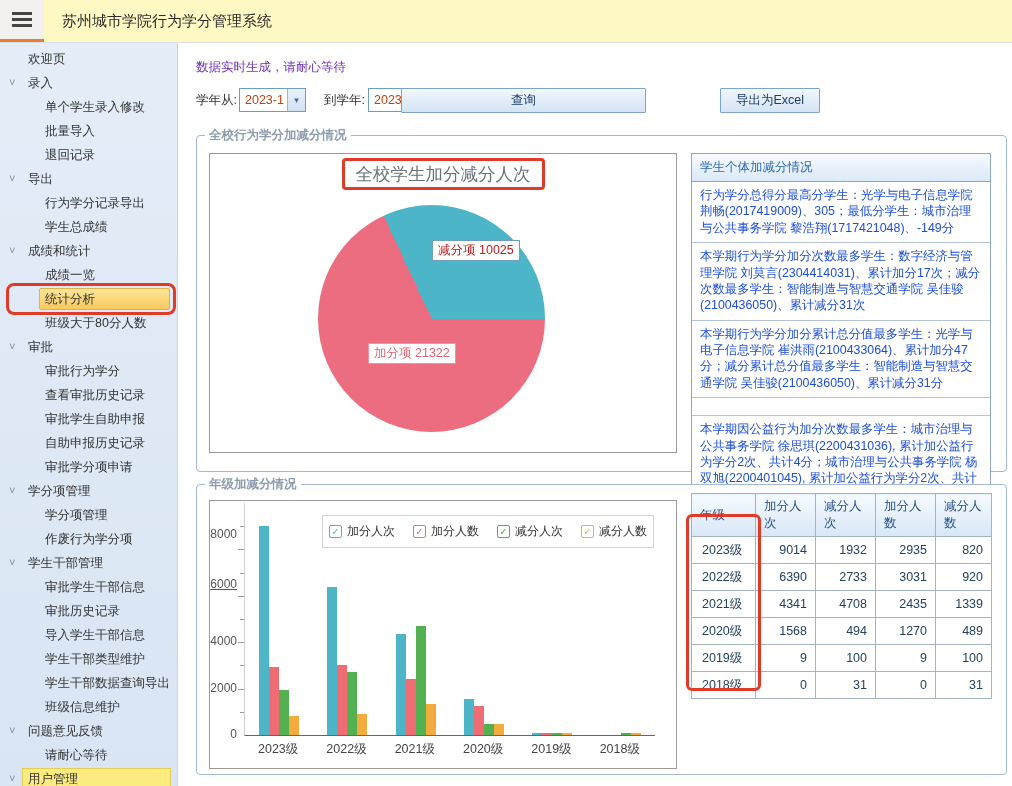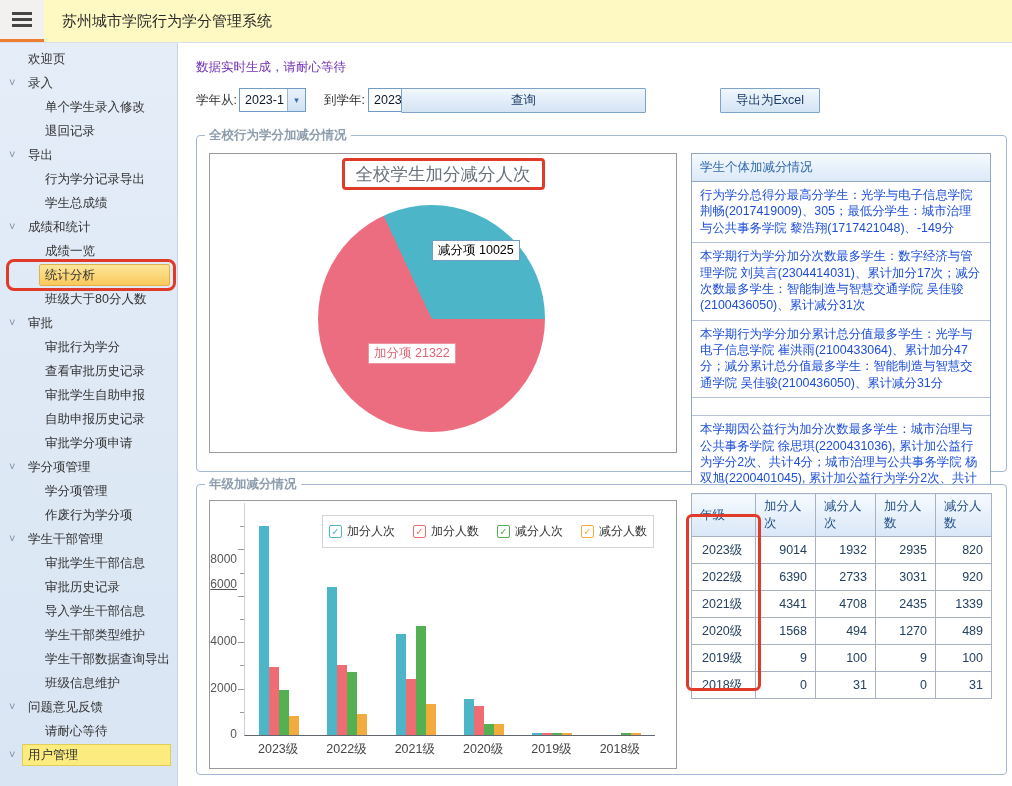--- a/index.html
+++ b/index.html
@@ -26,37 +26,37 @@
     background:linear-gradient(#fde69a,#f9c95c);border:1px solid #e4b04a;border-radius:2px;box-sizing:border-box;}
   .nav-item.selected::after{content:"";position:absolute;left:6px;right:1px;top:-4px;bottom:-4px;z-index:3;
     border:3px solid #e03a28;border-radius:8px;pointer-events:none;}
   .nav-item.hl-yellow::before{content:"";position:absolute;left:22px;right:6px;top:1px;bottom:1px;z-index:1;
     background:#fcec7f;border:1px solid #e2cd55;box-sizing:border-box;}
   
   .main{position:absolute;left:178px;top:42px;right:0;bottom:0;background:#fff;}
   .status{position:absolute;left:18px;top:17px;color:#6f2fb3;font-size:12.5px;}
   .tb-label{position:absolute;top:50px;font-size:12.5px;color:#333;}
   .select{position:absolute;top:46px;width:67px;height:24px;box-sizing:border-box;border:1px solid #6f9cc6;background:#fff;display:flex;cursor:pointer;}
-  .select .val{flex:1;font-size:12.5px;color:#0f172a;line-height:22px;padding-left:5px;}
+  .select .val{flex:1;font-size:12.5px;color:#c2410c;line-height:22px;padding-left:5px;}
   .select .arrow{width:17px;border-left:1px solid #9ab7d6;background:linear-gradient(#eaf2fb,#d0e1f3);
     color:#3d6da8;font-size:9px;line-height:22px;text-align:center;}
   .btn{position:absolute;top:46px;height:25px;box-sizing:border-box;border:1px solid #7ea3c9;
     background:linear-gradient(#f2f8fd,#e3eef9 45%,#d5e4f3);color:#1c3c68;font-size:12.5px;
     text-align:center;line-height:23px;cursor:pointer;border-radius:1px;}
   
   .fieldset{position:absolute;left:18px;width:811px;box-sizing:border-box;border:1px solid #a3b8d3;border-radius:4px;background:#fff;}
   .fieldset>.lg{position:absolute;top:-9px;left:8px;background:#fff;padding:0 4px;font-weight:bold;font-size:12.5px;color:#8d9dae;}
   
   .chartbox{position:absolute;left:12px;top:17px;width:468px;height:300px;box-sizing:border-box;border:1px solid #9a9a9a;background:#fff;}
   .pietitle-row{position:absolute;left:0;right:0;top:4px;text-align:center;}
   .annot-red{display:inline-block;border:3px solid #e03a28;border-radius:4px;padding:1px 11px;}
   .pietitle{font-size:17.5px;color:#69727b;}
   .pie{position:absolute;left:108px;top:51px;width:227px;height:227px;border-radius:50%;}
   .pielabel{position:absolute;background:#fff;font-size:12.5px;padding:1px 5px;white-space:nowrap;}
-  .pl-sub{left:222px;top:86px;border:1px solid #6f9ec4;color:#000000;}
+  .pl-sub{left:222px;top:86px;border:1px solid #6f9ec4;color:#b91c1c;}
   .pl-add{left:158px;top:189px;border:1px solid #ef93a0;color:#e16274;}
   
   .infopanel{position:absolute;left:494px;top:17px;width:300px;box-sizing:border-box;border:1px solid #91a6c2;background:#fff;}
   .infopanel .ph{background:linear-gradient(#f5faff,#dbe9f7);color:#2e68ae;font-size:12.5px;padding:5px 8px;border-bottom:1px solid #91a6c2;}
   .inforow{font-size:12.4px;color:#1d4ed8;line-height:1.32;padding:5px 8px 6px;border-bottom:1px solid #b6c3d6;}
   .inforow:last-child{border-bottom:none;}
   .inforow.empty{min-height:13px;padding:2px 8px;}
   
   .barbox{position:absolute;left:12px;top:15px;width:468px;height:269px;box-sizing:border-box;border:1px solid #9a9a9a;background:#fff;}
   .bar-legend{position:absolute;left:112px;top:14px;width:332px;height:33px;box-sizing:border-box;border:1px solid #d4d4d4;
@@ -91,20 +91,21 @@
       <i></i>
       <i></i>
     </div>
   <div class="app-title">苏州城市学院行为学分管理系统</div>
 </div>
 
 <div class="sidebar">
     <div class="nav-item"><span class="lbl">欢迎页</span></div>
     <div class="nav-item"><span class="chev">˅</span><span class="lbl">录入</span></div>
     <div class="nav-item child"><span class="lbl">单个学生录入修改</span></div>
+    <div class="nav-item child"><span class="lbl">批量导入</span></div>
     <div class="nav-item child"><span class="lbl">退回记录</span></div>
     <div class="nav-item"><span class="chev">˅</span><span class="lbl">导出</span></div>
     <div class="nav-item child"><span class="lbl">行为学分记录导出</span></div>
     <div class="nav-item child"><span class="lbl">学生总成绩</span></div>
     <div class="nav-item"><span class="chev">˅</span><span class="lbl">成绩和统计</span></div>
     <div class="nav-item child"><span class="lbl">成绩一览</span></div>
     <div class="nav-item child selected"><span class="lbl">统计分析</span></div>
     <div class="nav-item child"><span class="lbl">班级大于80分人数</span></div>
     <div class="nav-item"><span class="chev">˅</span><span class="lbl">审批</span></div>
     <div class="nav-item child"><span class="lbl">审批行为学分</span></div>
@@ -235,21 +236,21 @@
           <i class="tick major" style="top: 139.2px;"></i>
           <i class="tick" style="top: 116px;"></i>
           <i class="tick major" style="top: 92.8px;"></i>
           <i class="tick" style="top: 69.6px;"></i>
           <i class="tick major" style="top: 46.4px;"></i>
           <i class="tick" style="top: 23.2px;"></i>
           <span class="ylab" style="top: 224px;">0</span>
           <span class="ylab" style="top: 177.6px;">2000</span>
           <span class="ylab" style="top: 131.2px;">4000</span>
           <span class="ylab" style="top: 74px; text-decoration: underline;">6000</span>
-          <span class="ylab" style="top: 49px;">8000</span>
+          <span class="ylab" style="top: 24px;">8000</span>
         </div>
       <div class="xlabs">
           <span class="xlab">2023级</span>
           <span class="xlab">2022级</span>
           <span class="xlab">2021级</span>
           <span class="xlab">2020级</span>
           <span class="xlab">2019级</span>
           <span class="xlab">2018级</span>
         </div>
     </div>

